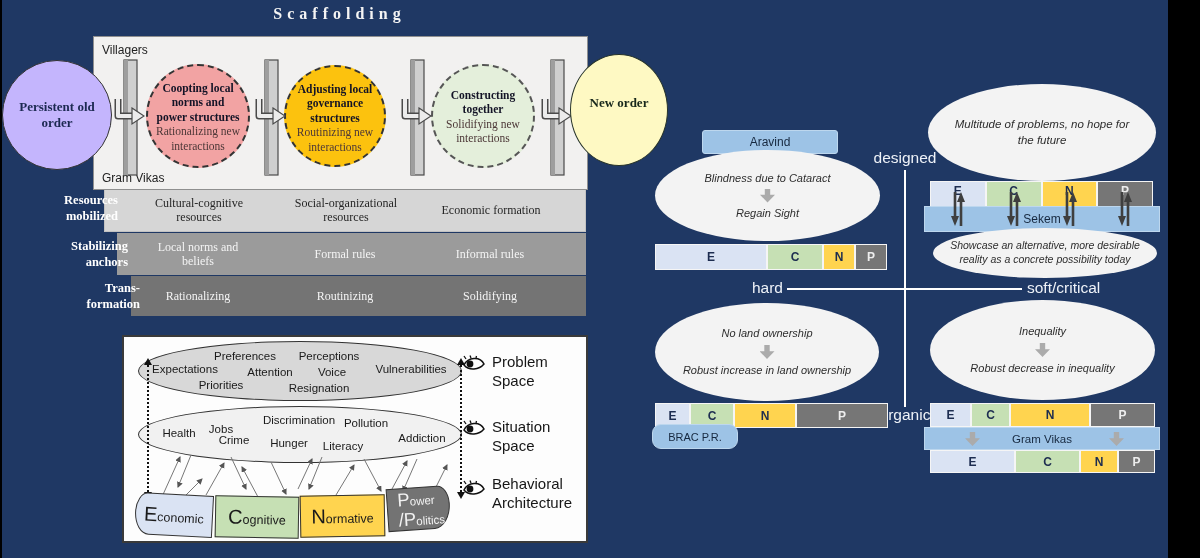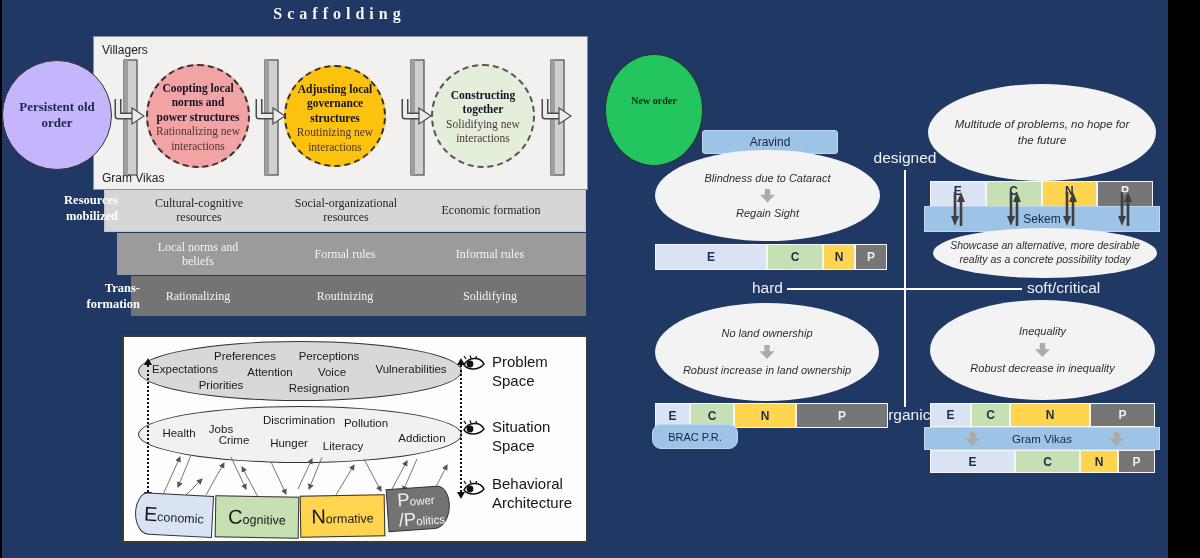--- a/index.html
+++ b/index.html
@@ -108,21 +108,21 @@
     </div>
     <div class="stage-circle" style="left:337px;top:27px;background:#e4efdb;border-color:#555;padding-top:22px;">
       <span class="bold">Constructing together</span>
       <span class="sub">Solidifying new interactions</span>
     </div>
   </div>
 
   <div class="big-circle" style="left:2px;top:60px;width:110px;height:110px;background:#c4b5fd;border:1px solid #333;color:#1c2951;font-size:13px;padding:38px 10px 0;">
     <span>Persistent old order</span>
   </div>
-  <div class="big-circle" style="left:605px;top:54px;width:98px;height:112px;background:#22c55e;border:1px solid #26332a;color:#17271b;font-size:10px;padding:40px 18px 0;">
+  <div class="big-circle" style="left:570px;top:54px;width:98px;height:112px;background:#fef9c3;border:1px solid #26332a;color:#17271b;font-size:13px;padding:40px 18px 0;">
     <span>New order</span>
   </div>
 
   <div class="row" style="left:104px;top:188px;width:482px;height:44px;background:#d6d6d6;border:1px solid #c2c2c2;color:#262626;">
     <span class="cell" style="left:94px;width:125px;">Cultural-cognitive resources</span>
     <span class="cell" style="left:241px;width:135px;">Social-organizational resources</span>
     <span class="cell" style="left:386px;">Economic formation</span>
   </div>
   <div class="row" style="left:117px;top:233px;width:469px;height:42px;background:#9b9b9b;color:#f4f4f4;">
     <span class="cell" style="left:81px;width:110px;">Local norms and beliefs</span>
@@ -131,20 +131,24 @@
   </div>
   <div class="row" style="left:131px;top:276px;width:455px;height:40px;background:#747474;color:#f4f4f4;">
     <span class="cell" style="left:67px;">Rationalizing</span>
     <span class="cell" style="left:214px;">Routinizing</span>
     <span class="cell" style="left:359px;">Solidifying</span>
   </div>
 
   <div class="row-label" style="left:20px;top:193px;">
     <span>Resources</span><br>
     <span>mobilized</span>
+  </div>
+  <div class="row-label" style="left:30px;top:239px;">
+    <span>Stabilizing</span><br>
+    <span>anchors</span>
   </div>
   <div class="row-label" style="left:42px;top:281px;">
     <span>Trans-</span><br>
     <span>formation</span>
   </div>
 
   <div class="abs cyl-box">
 
     <div class="ellipse" style="left:14px;top:4px;width:322px;height:58px;background:#d8d8d8;">
       <span class="word" style="left:106px;top:14px;">Preferences</span>

